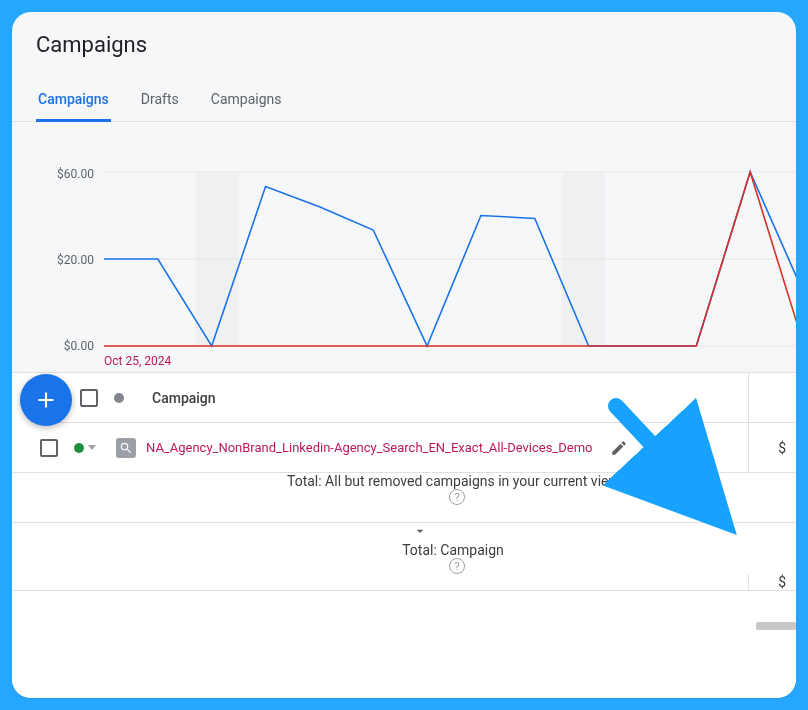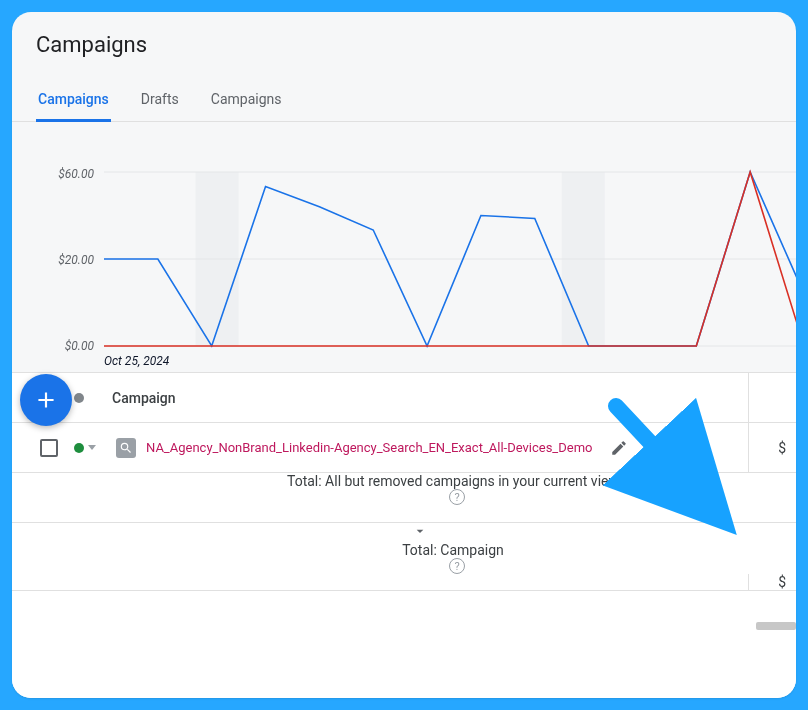--- a/index.html
+++ b/index.html
@@ -46,37 +46,36 @@
   }
   .tab.active {
     color: #1a73e8;
     border-bottom-color: #1a73e8;
     font-weight: 500;
   }
   .chart-region {
     position: relative;
     padding: 10px 0 0 24px;
     height: 250px;
-    font-style: italic;
   }
   .ylabel {
     position: absolute;
     left: 42px;
     font-size: 12px;
     color: #5f6368;
     text-align: right;
     width: 40px;
     transform: translateY(-50%);
   }
   .xlabel {
     position: absolute;
     left: 92px;
     bottom: 4px;
     font-size: 12px;
-    color: #0f172a;
+    color: #be185d;
   }
   .chart-svg {
     position: absolute;
     left: 92px;
     top: 10px;
     right: 0;
     height: 220px;
   }
   .fab {
     position: absolute;
@@ -112,21 +111,21 @@
   }
   .filterbar .funnel { color: #5f6368; }
   .filterbar .addfilter { color: #3c4043; }
   .row {
     display: flex;
     align-items: center;
     border-bottom: 1px solid #e0e0e0;
     min-height: 50px;
     padding: 0 10px 0 28px;
   }
-  .row.header { font-weight: 500; }
+  .row.header { font-weight: 500; margin-left: 40px; }
   .checkbox {
     width: 18px;
     height: 18px;
     border: 2px solid #5f6368;
     border-radius: 2px;
     flex-shrink: 0;
     margin-right: 16px;
   }
   .dot {
     width: 10px;

